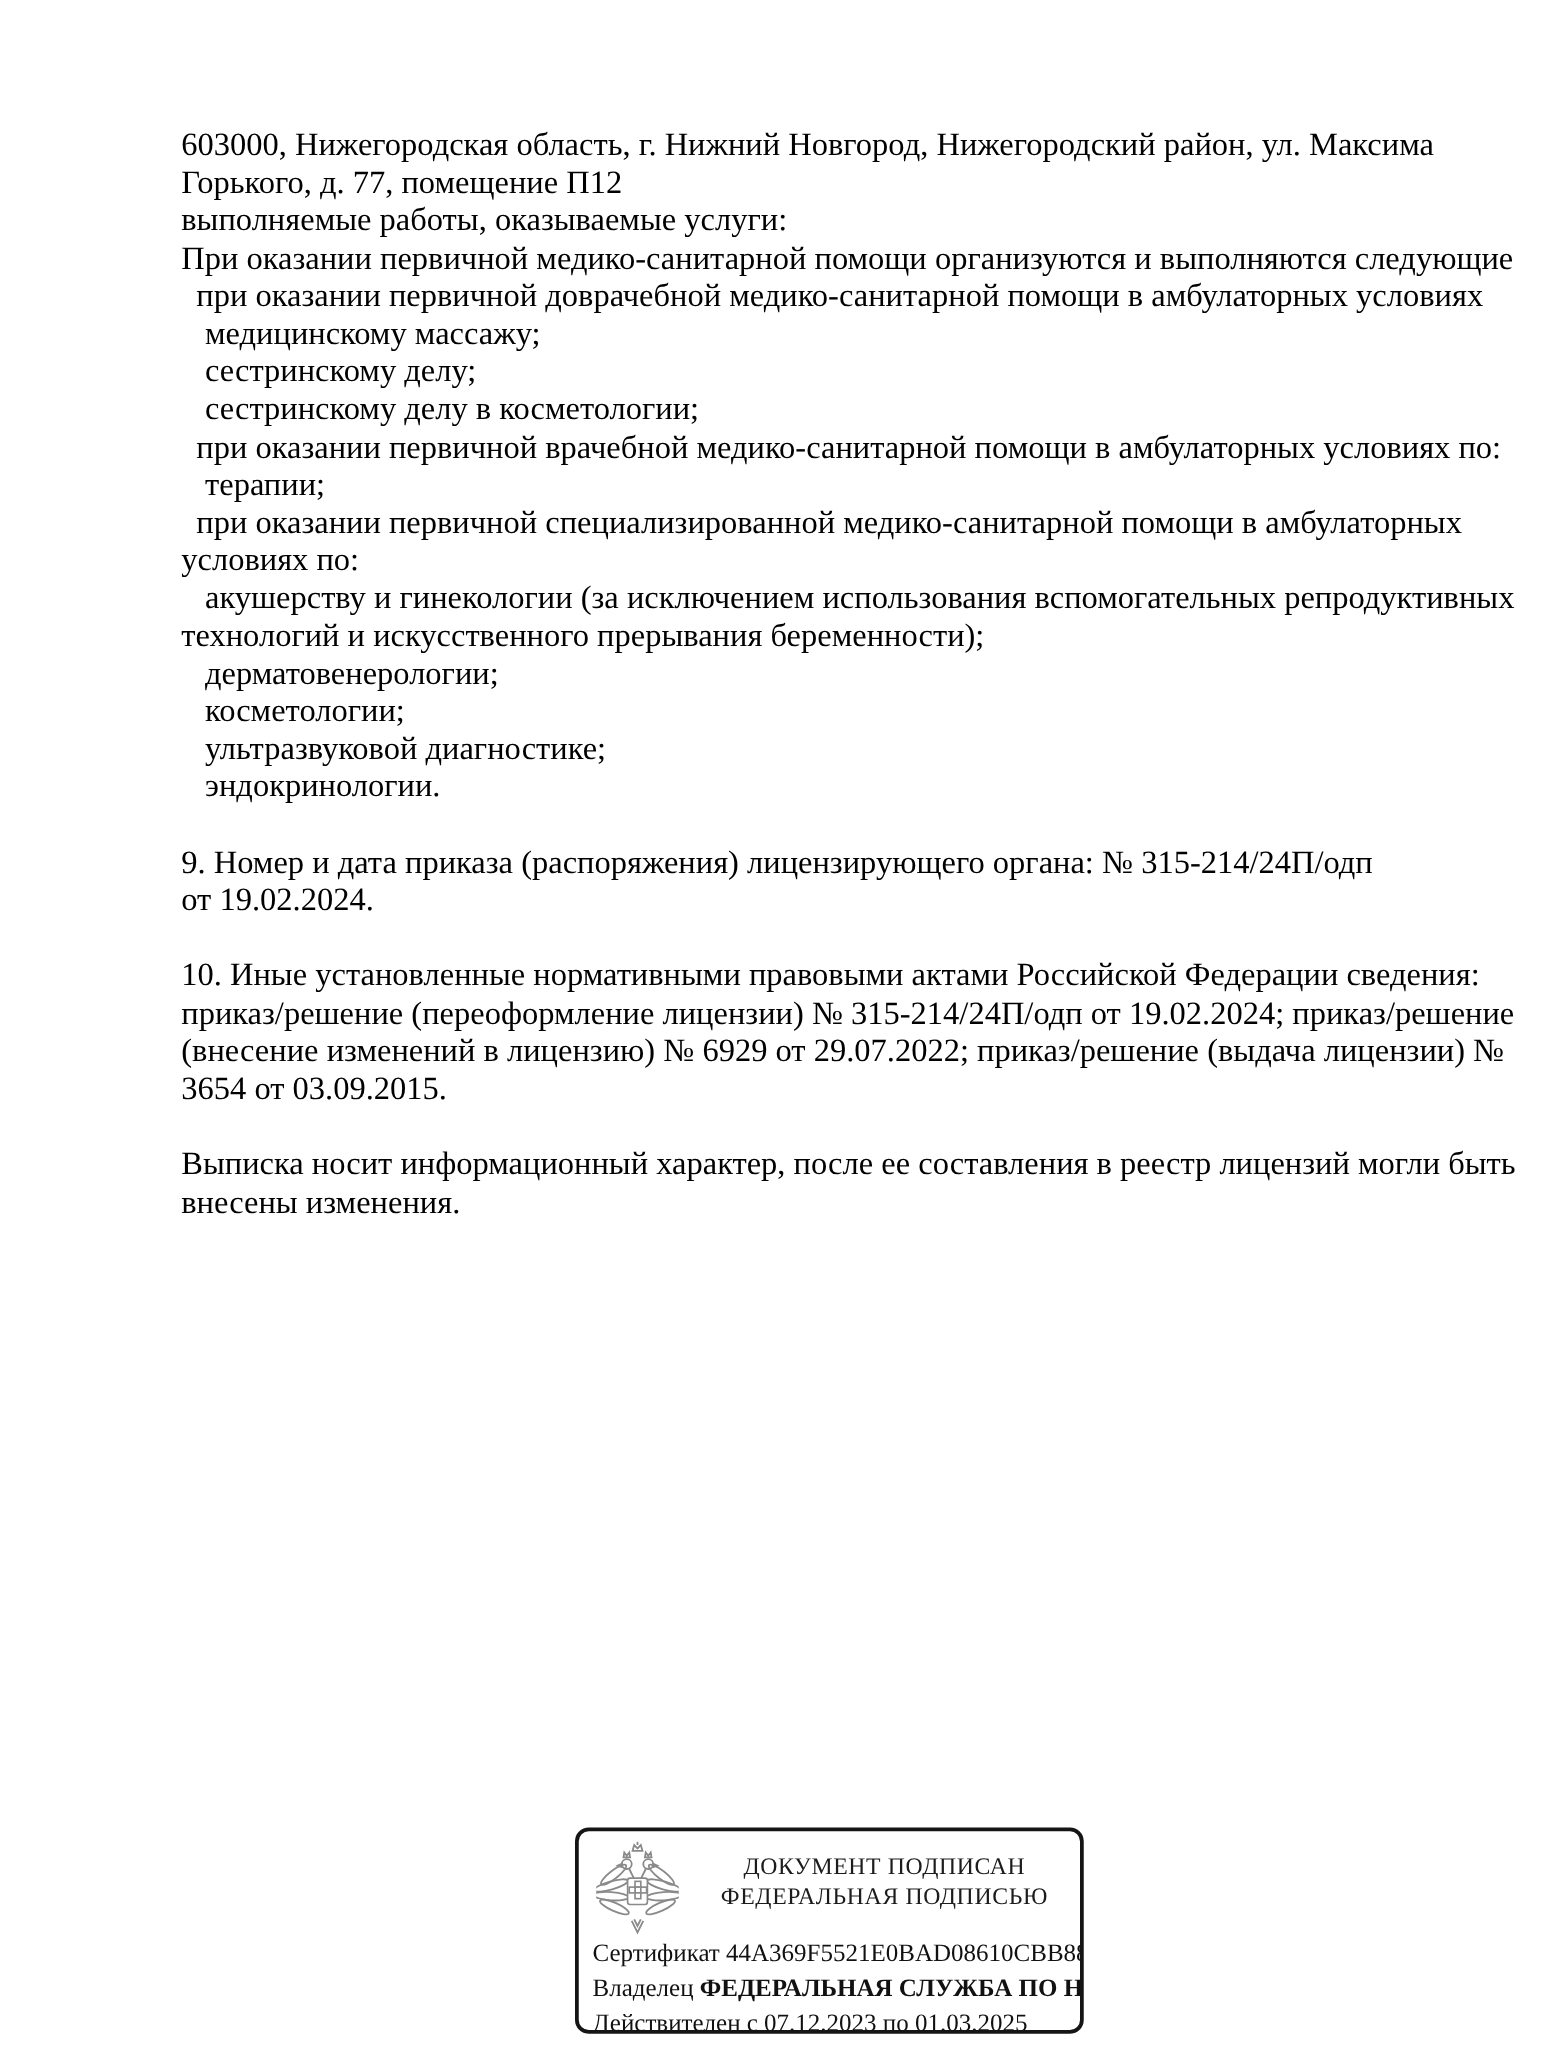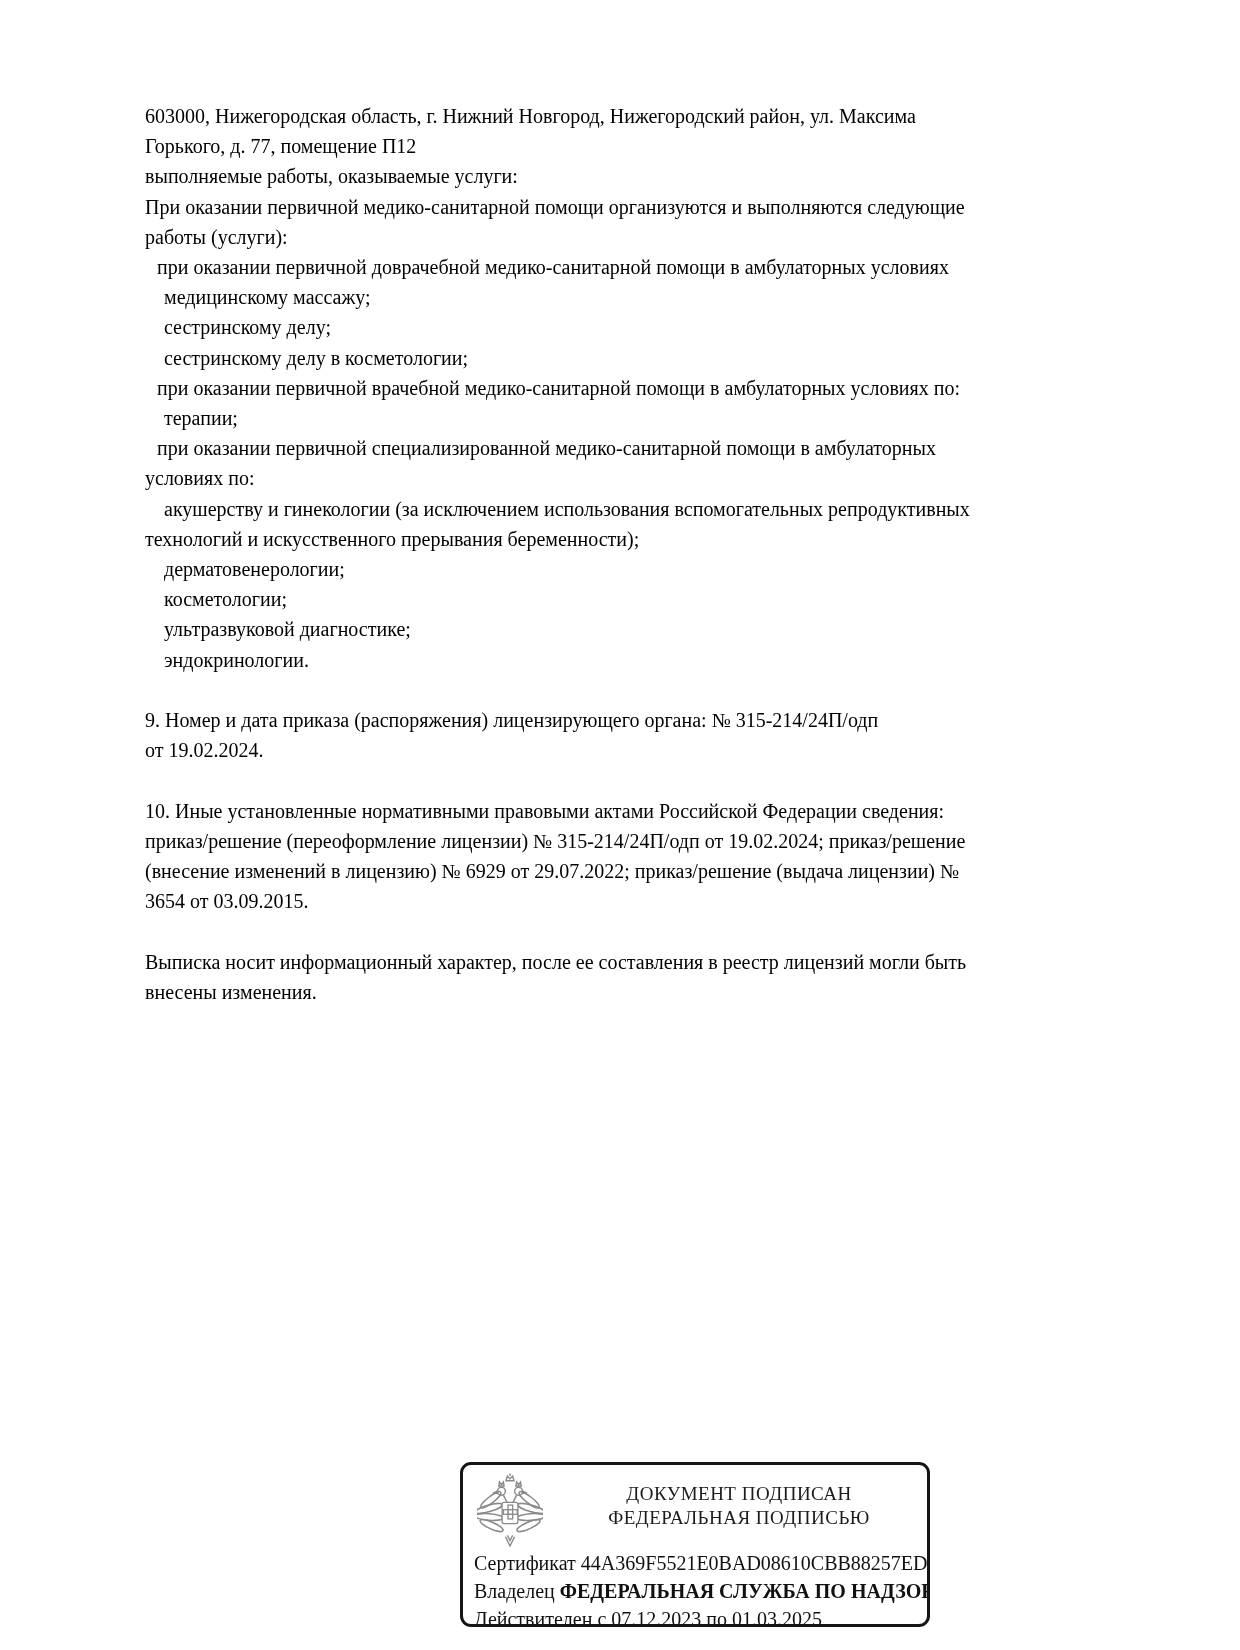--- a/index.html
+++ b/index.html
@@ -16,33 +16,33 @@
     position: relative;
     width: 1240px;
     height: 1650px;
     background: #ffffff;
   }
   .doc-body {
     position: absolute;
     left: 145px;
     top: 101px;
     width: 990px;
-    font-size: 20px;
+    font-size: 26px;
     line-height: 30.2px;
   }
   .line { white-space: nowrap; }
   .line.i1 { padding-left: 12px; }
   .line.i2 { padding-left: 19px; }
 
   
   .stamp {
     position: absolute;
     left: 460px;
     top: 1462px;
-    width: 470px;
+    width: 407px;
     height: 165px;
     border: 3px solid #151515;
     border-radius: 11px;
     box-sizing: border-box;
     background: #ffffff;
     overflow: hidden;
     padding-left: 16px;
   }
   .stamp-emblem {
     position: absolute;
@@ -80,21 +80,20 @@
 </head>
 <body>
 
 <div class="page">
 
   <div class="doc-body">
       <div class="line i0">603000, Нижегородская область, г. Нижний Новгород, Нижегородский район, ул. Максима</div>
       <div class="line i0">Горького, д. 77, помещение П12</div>
       <div class="line i0">выполняемые работы, оказываемые услуги:</div>
       <div class="line i0">При оказании первичной медико-санитарной помощи организуются и выполняются следующие</div>
-      <div class="line i0">работы (услуги):</div>
       <div class="line i1">при оказании первичной доврачебной медико-санитарной помощи в амбулаторных условиях</div>
       <div class="line i2">медицинскому массажу;</div>
       <div class="line i2">сестринскому делу;</div>
       <div class="line i2">сестринскому делу в косметологии;</div>
       <div class="line i1">при оказании первичной врачебной медико-санитарной помощи в амбулаторных условиях по:</div>
       <div class="line i2">терапии;</div>
       <div class="line i1">при оказании первичной специализированной медико-санитарной помощи в амбулаторных</div>
       <div class="line i0">условиях по:</div>
       <div class="line i2">акушерству и гинекологии (за исключением использования вспомогательных репродуктивных</div>
       <div class="line i0">технологий и искусственного прерывания беременности);</div>

